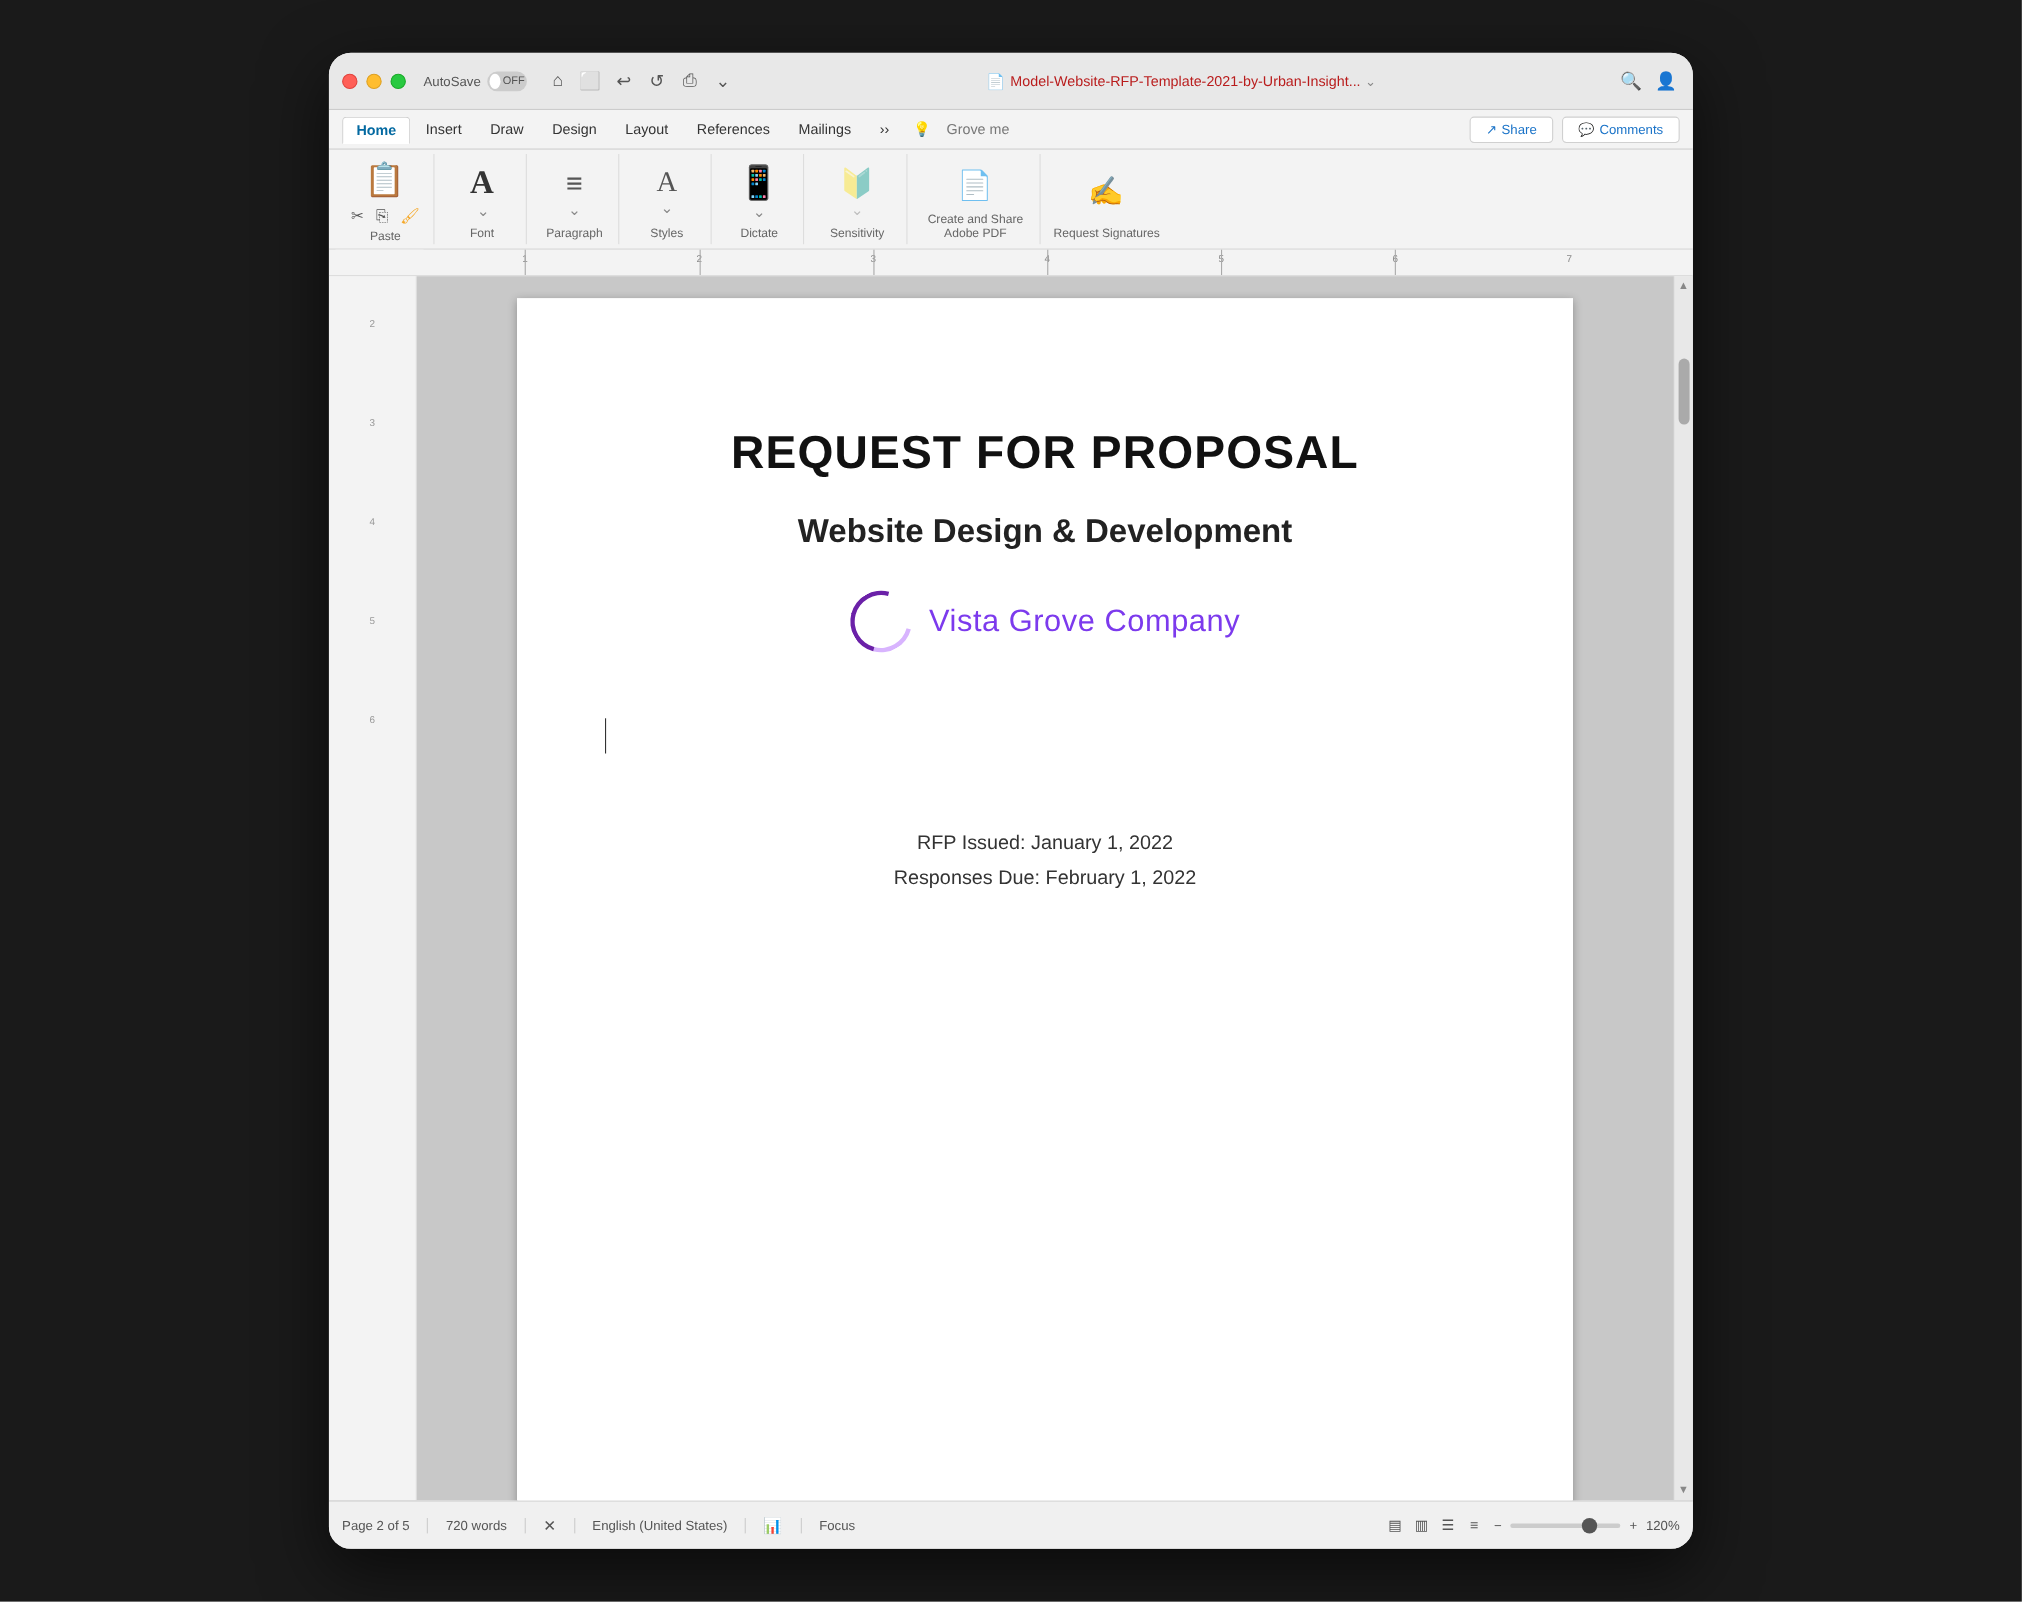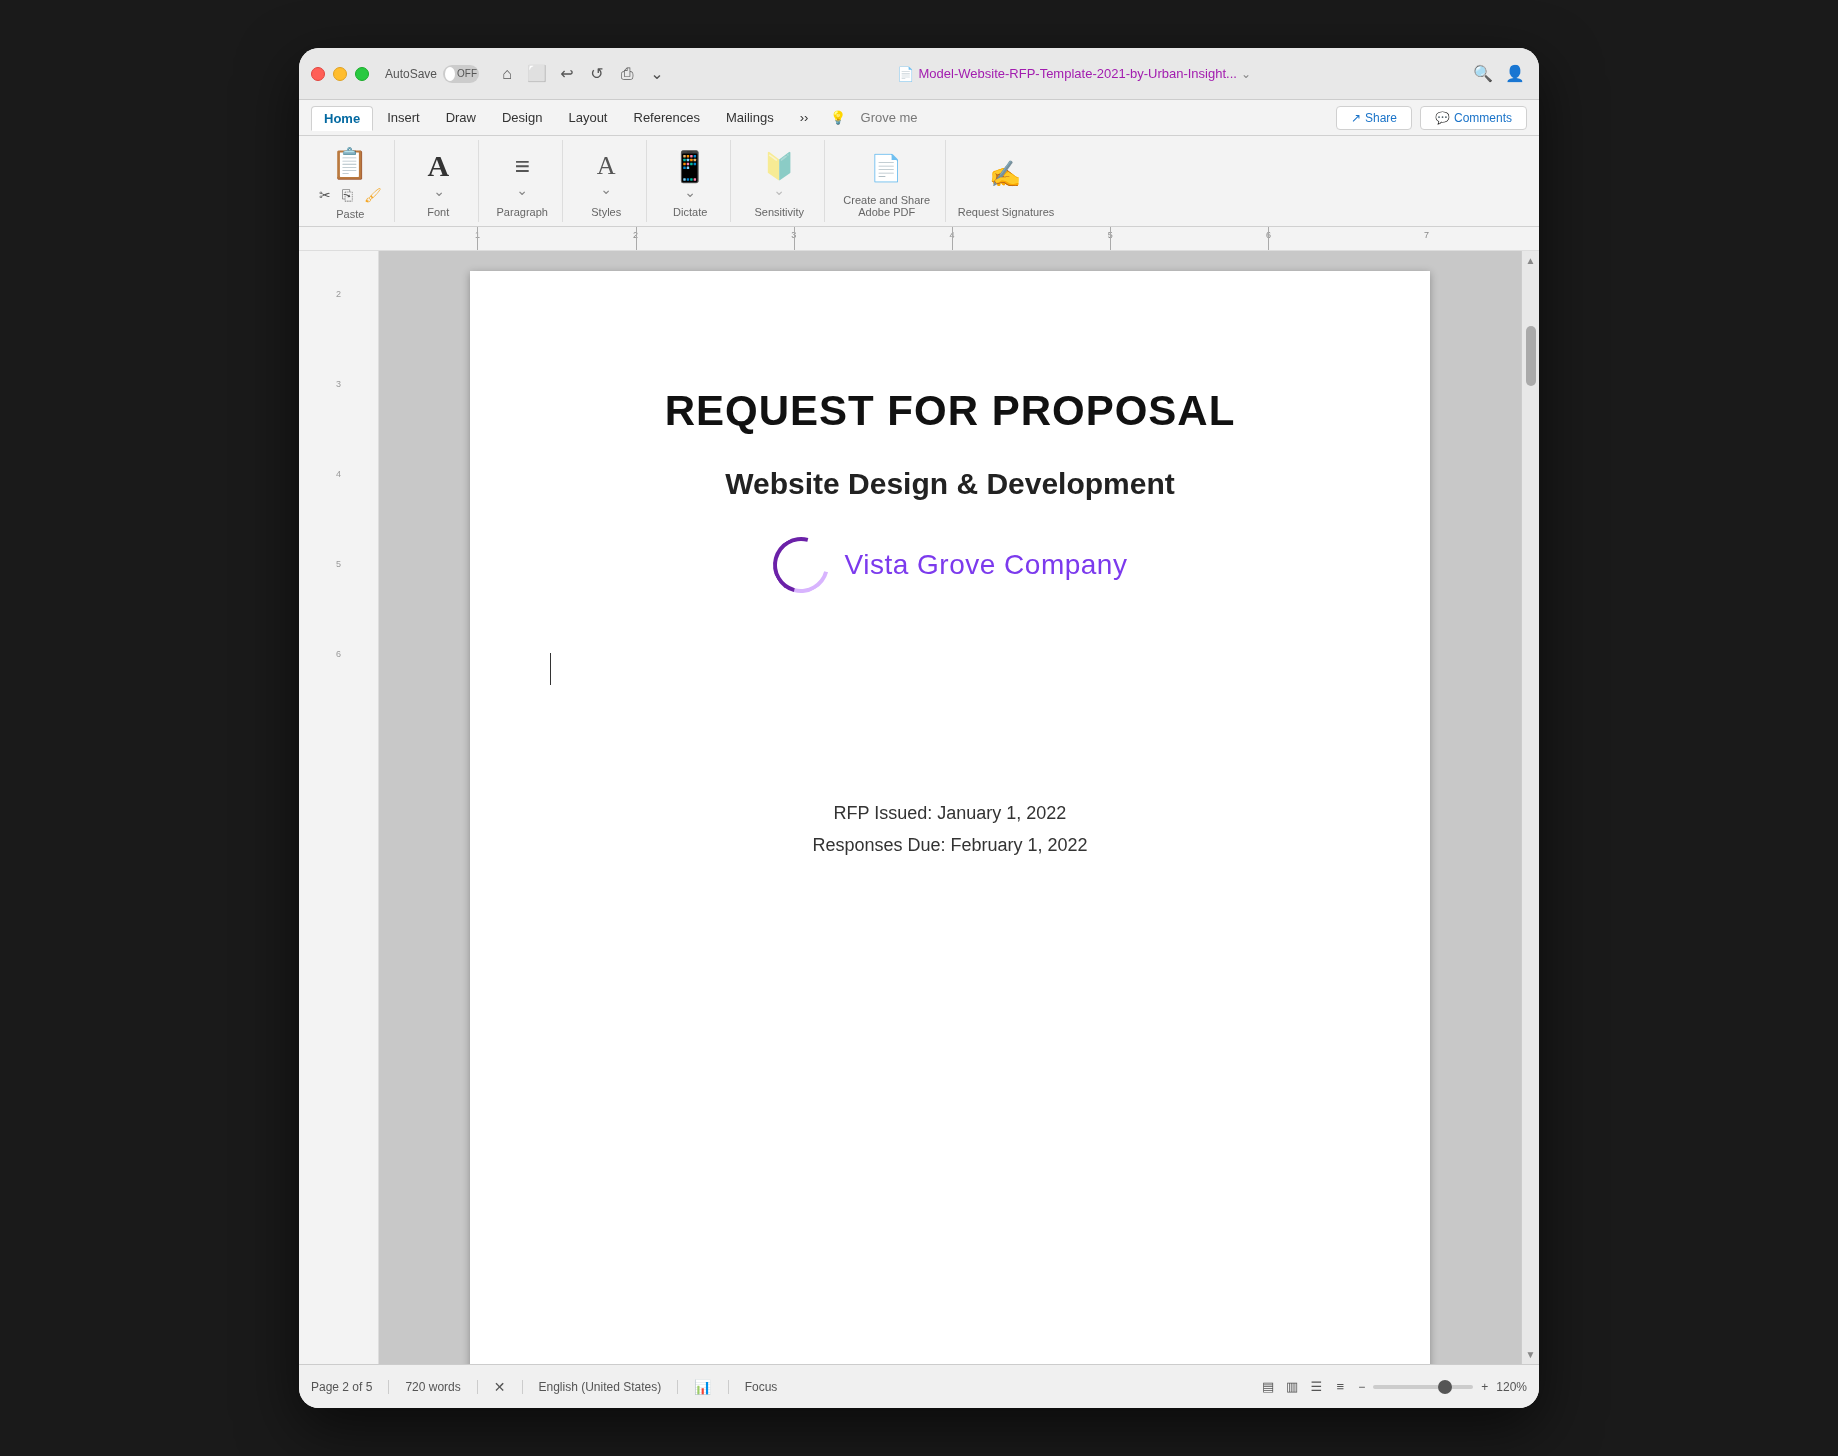--- a/index.html
+++ b/index.html
@@ -92,21 +92,21 @@
     }
     .title-bar-center {
       flex: 1;
       display: flex;
       align-items: center;
       justify-content: center;
       gap: 4px;
     }
     .doc-title {
       font-size: 13px;
-      color: #a21caf;
+      color: #b91c1c;
       font-weight: 500;
     }
     .title-bar-right {
       display: flex;
       align-items: center;
       gap: 8px;
     }
     
     .ribbon {
       background: #f3f3f3;
@@ -295,21 +295,21 @@
     .cursor-line {
       width: 1px;
       height: 32px;
       background: #333;
       margin-top: 60px;
       align-self: flex-start;
       margin-left: 0;
     }
     .rfp-info {
       text-align: center;
-      margin-top: 112px;
+      margin-top: 65px;
     }
     .rfp-info p {
       font-size: 18px;
       color: #333;
       line-height: 1.8;
     }
     
     .status-bar {
       height: 44px;
       background: #f0f0f0;

